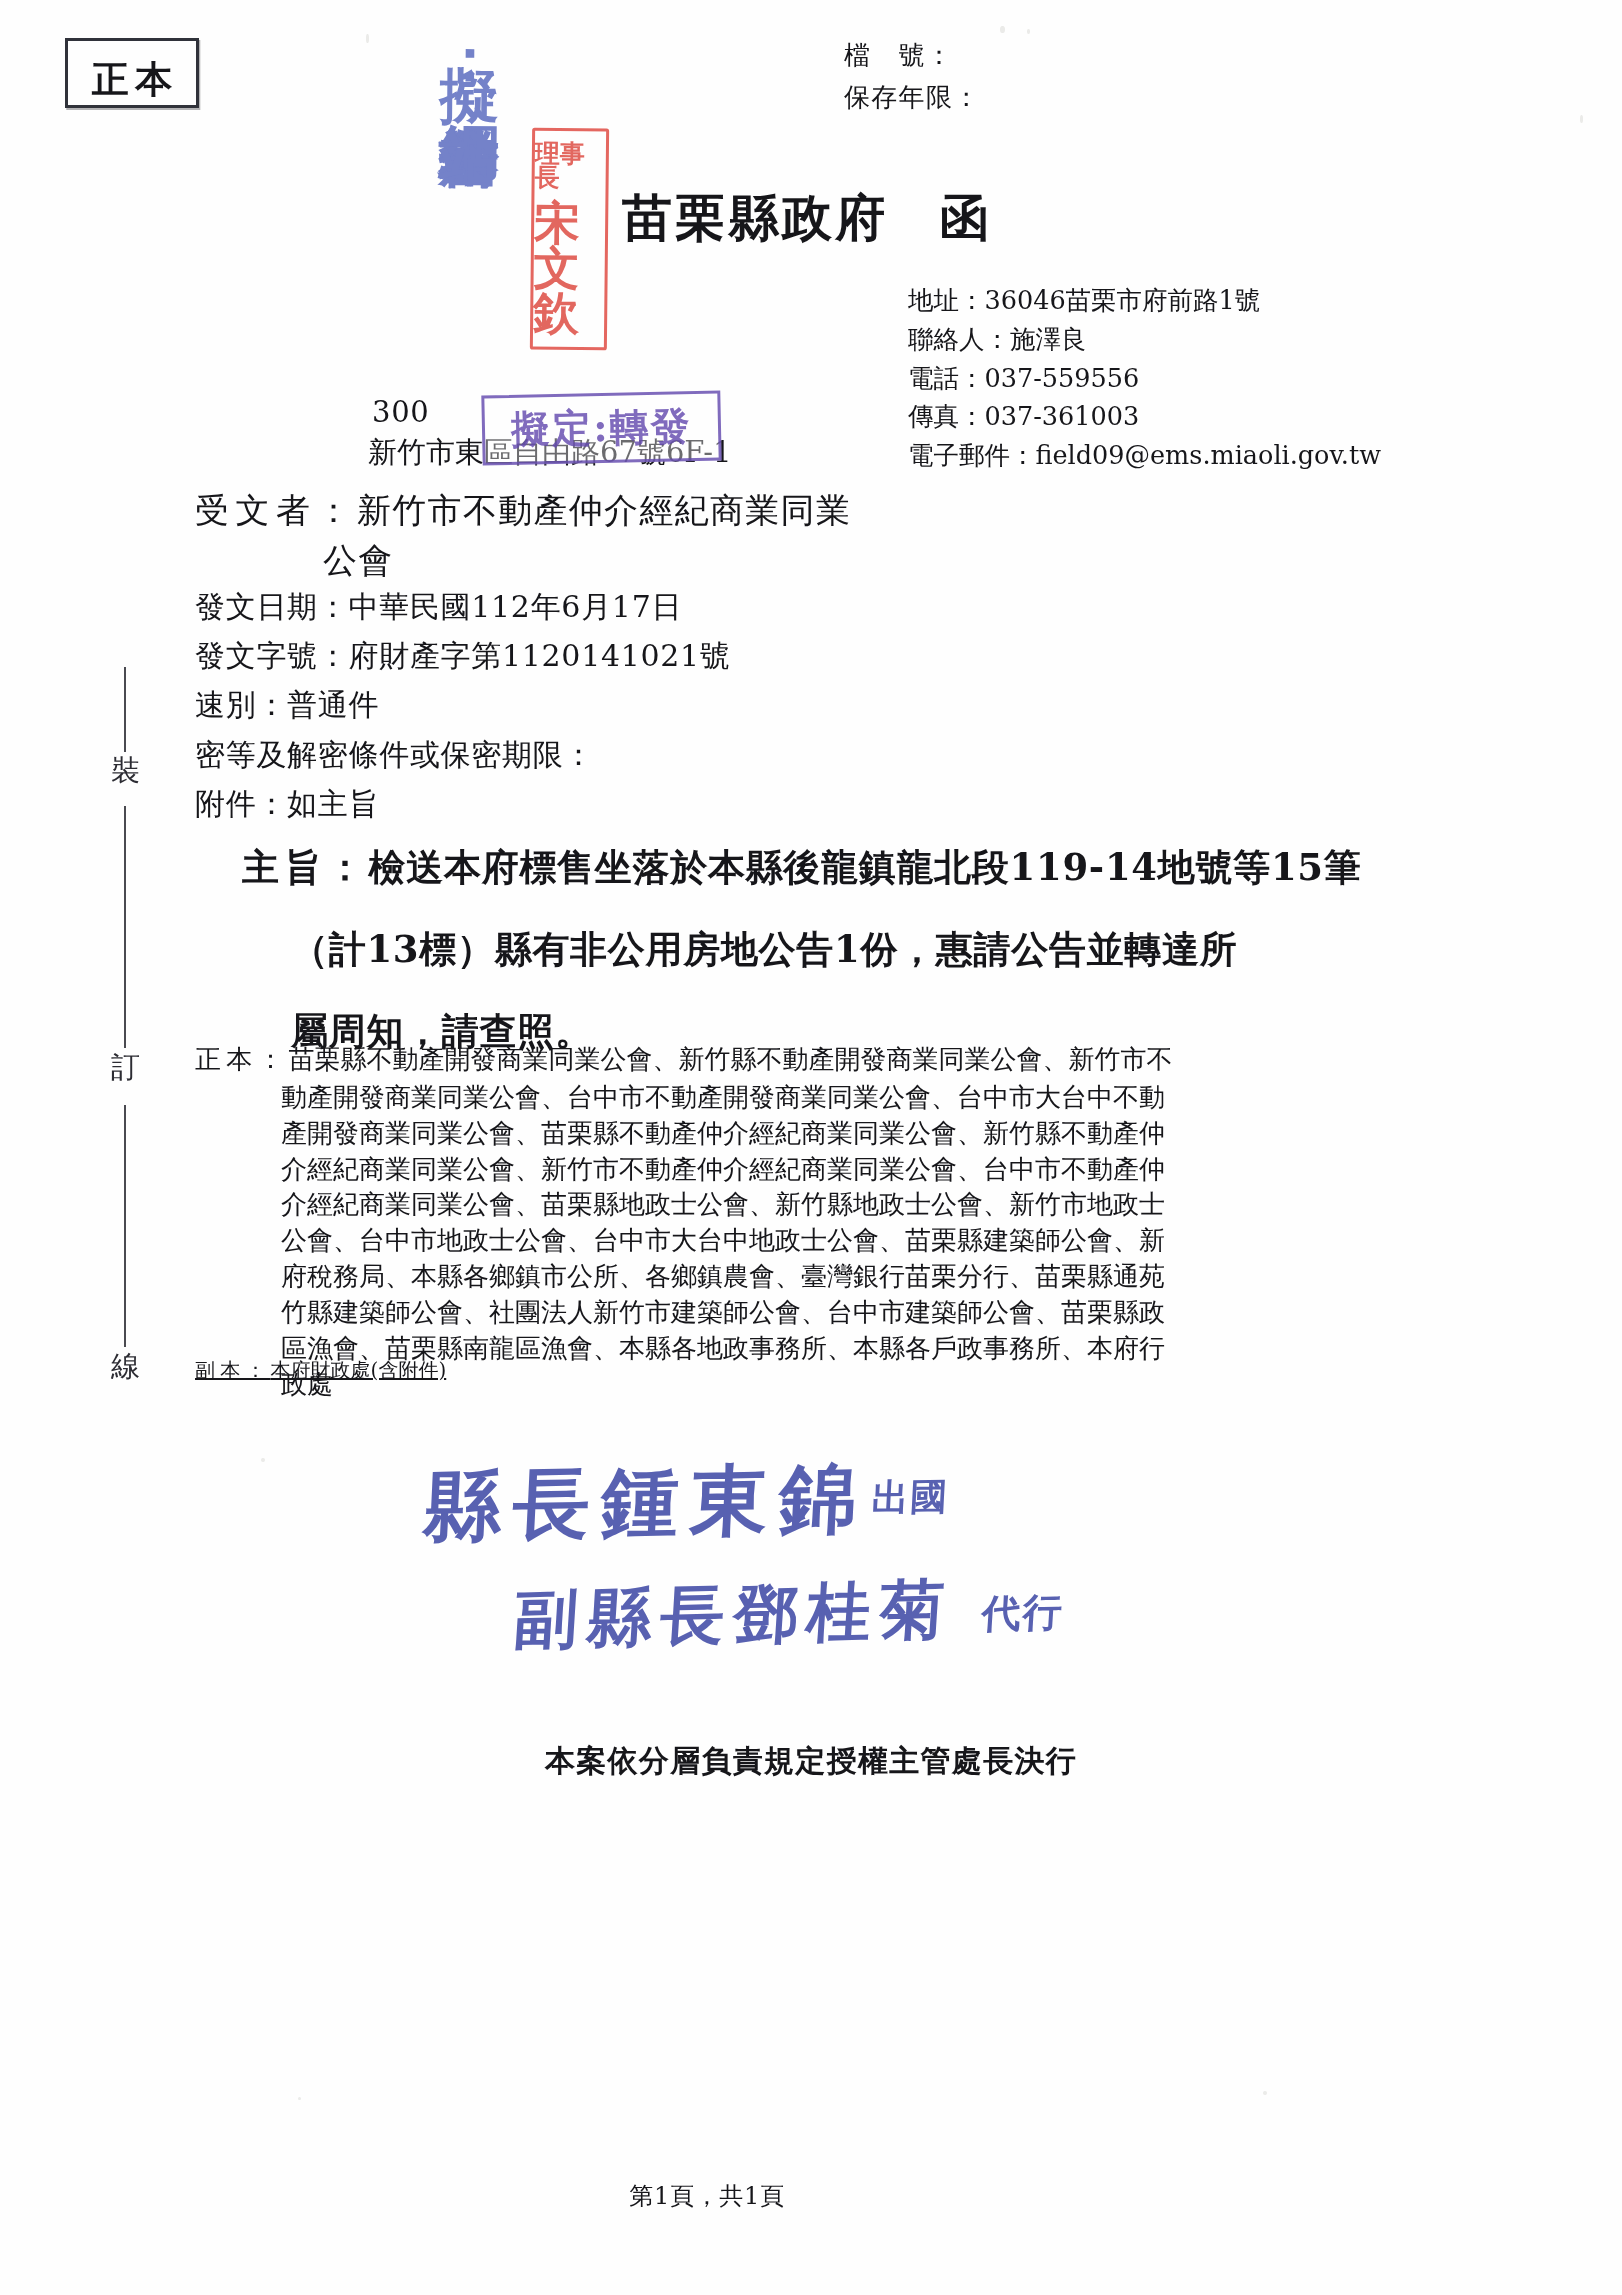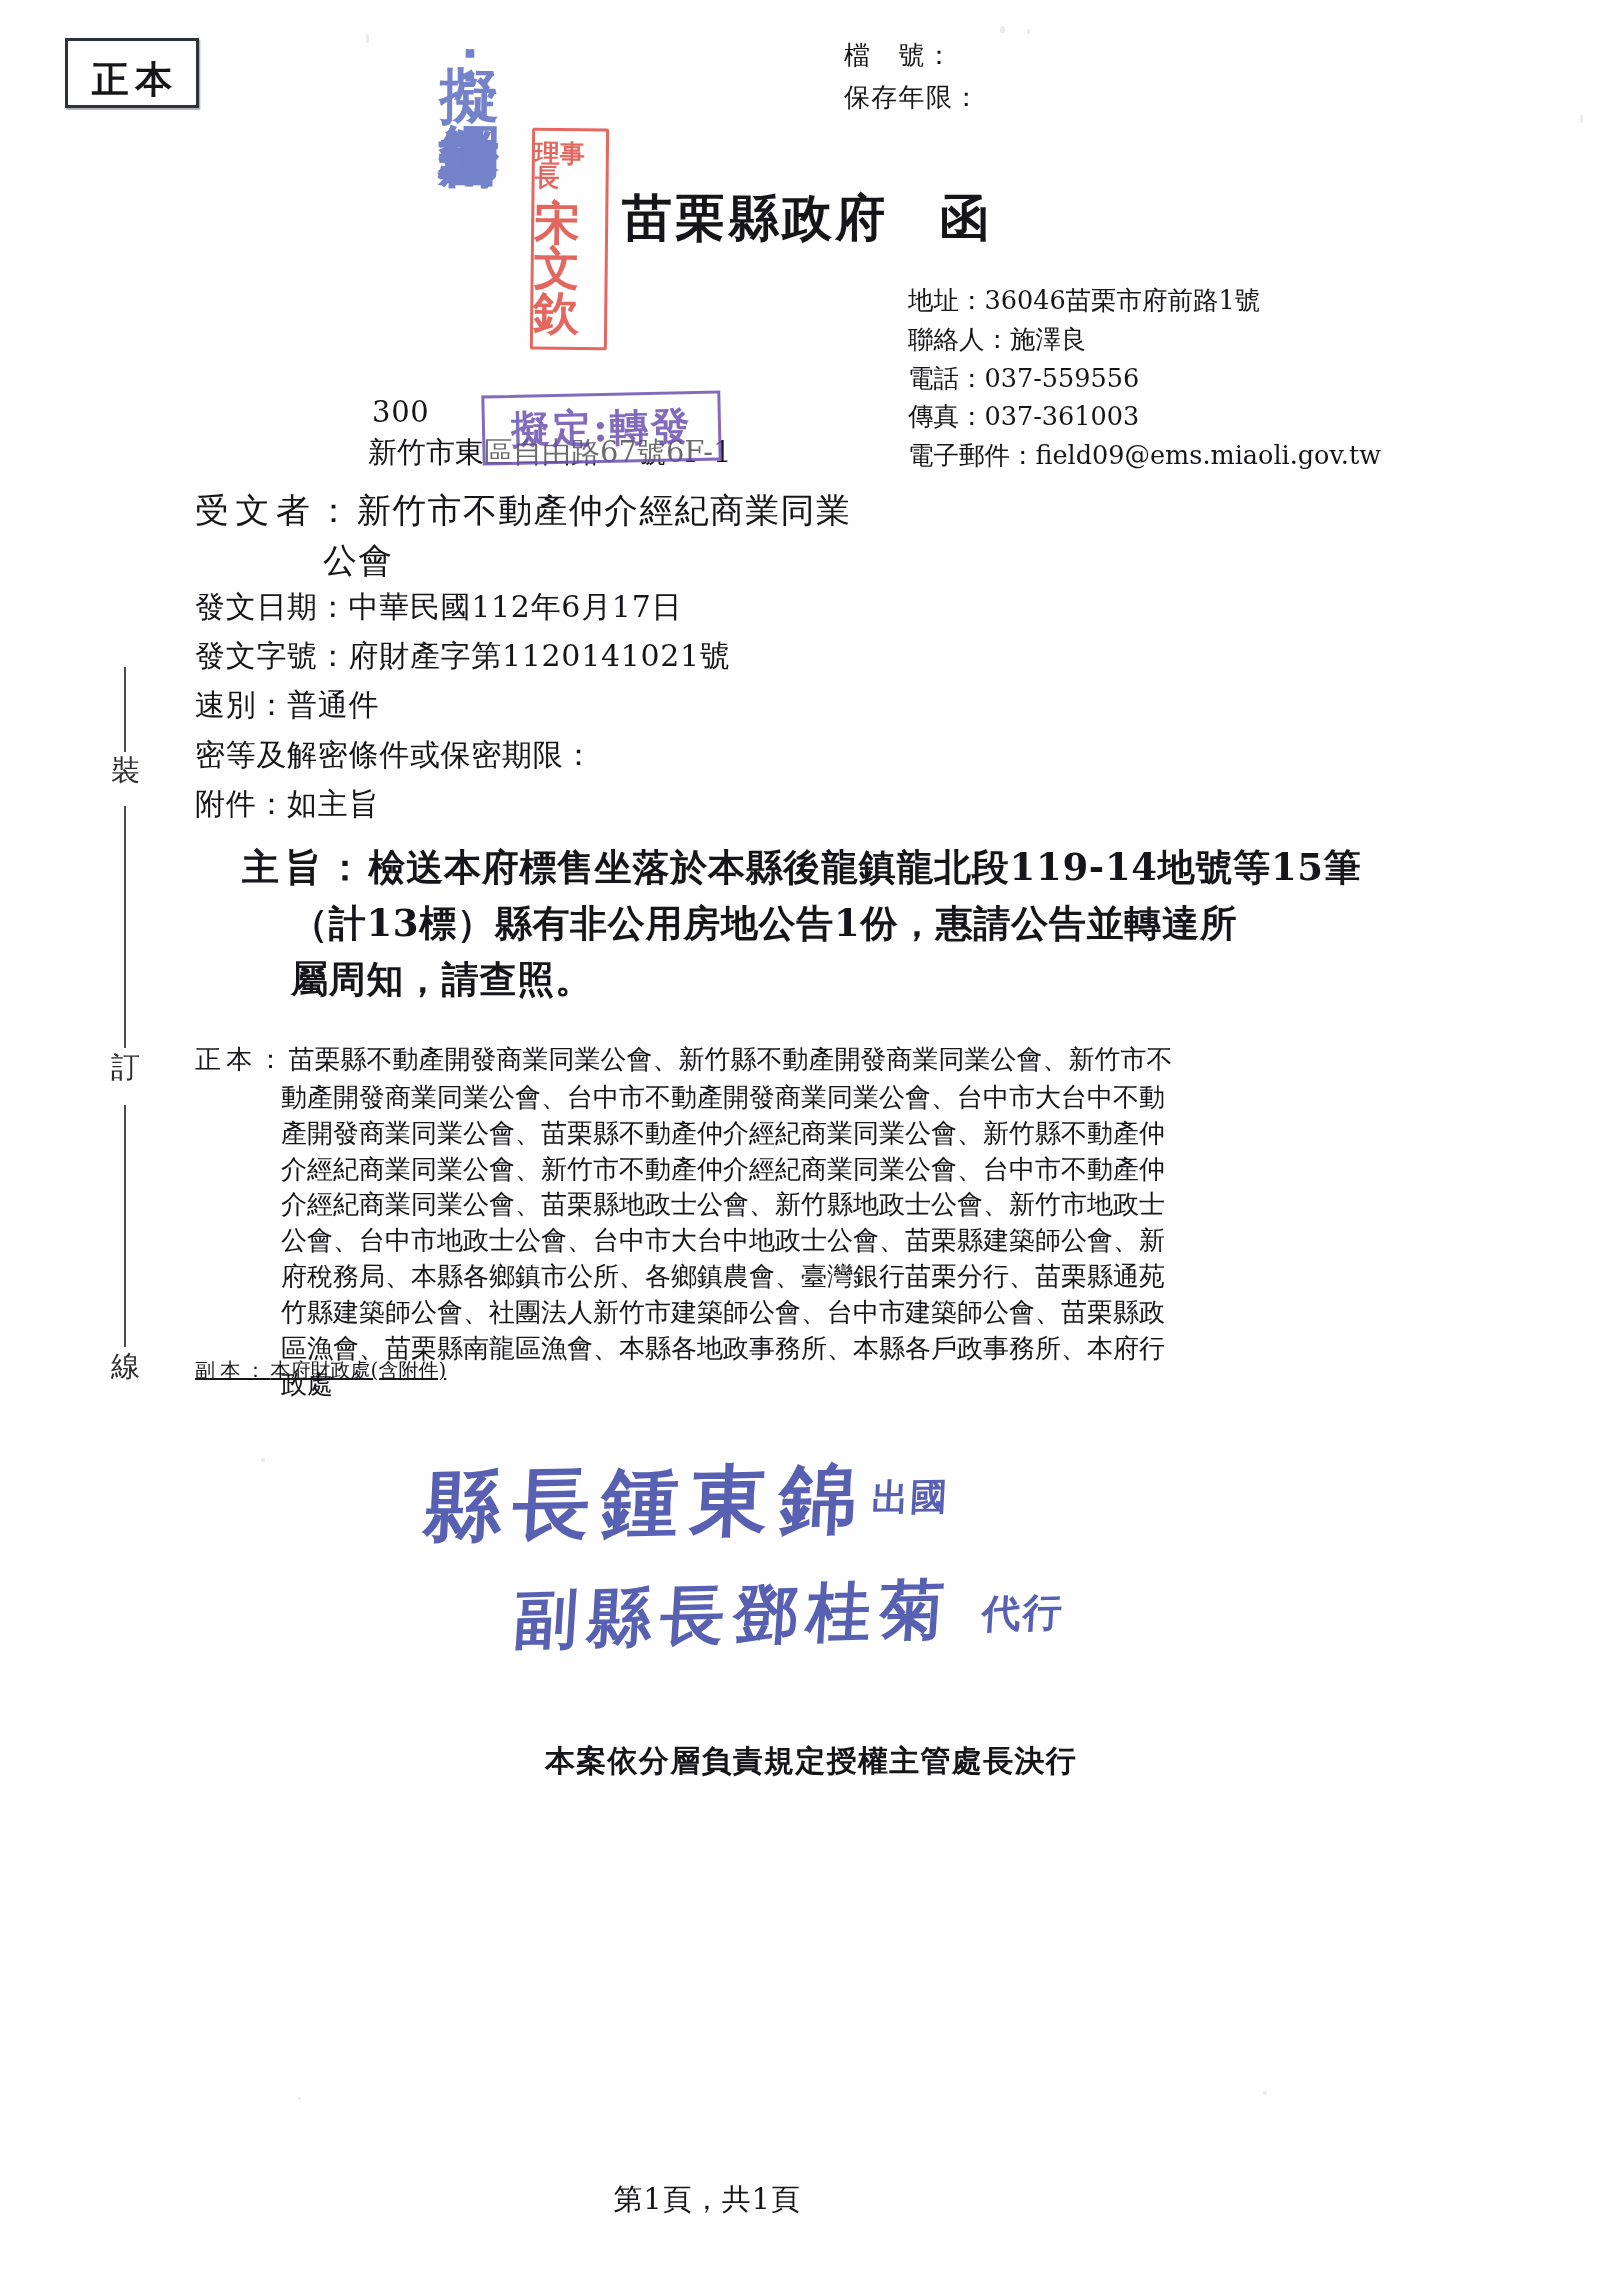--- a/index.html
+++ b/index.html
@@ -128,21 +128,21 @@
     position: absolute;
     left: 194px;
     top: 839px;
     width: 1348px;
     font-size: 37px;
     line-height: 1.52;
     letter-spacing: 0.7px;
     font-weight: 600;
   }
   .subject .sj-lbl { letter-spacing: 5.2px; margin-left: 48px; }
-  .subject .cont { display: block; padding-left: 97px; }
+  .subject .cont { display: block; padding-left: 97px; margin-top: 26px; }
 
   
   .dist {
     position: absolute;
     left: 195px;
     top: 1042px;
     width: 1349px;
     font-size: 26px;
     line-height: 1.38;
     letter-spacing: 0px;
@@ -215,21 +215,21 @@
     letter-spacing: 1.3px;
   }
 
   
   .pagenum {
     position: absolute;
     left: 0;
     top: 2180px;
     width: 1414px;
     text-align: center;
-    font-size: 29px;
+    font-size: 24px;
     letter-spacing: 0.7px;
   }
 
   
   .bind-line {
     position: absolute;
     left: 124px;
     width: 2px;
     background: #4a4a50;
   }

